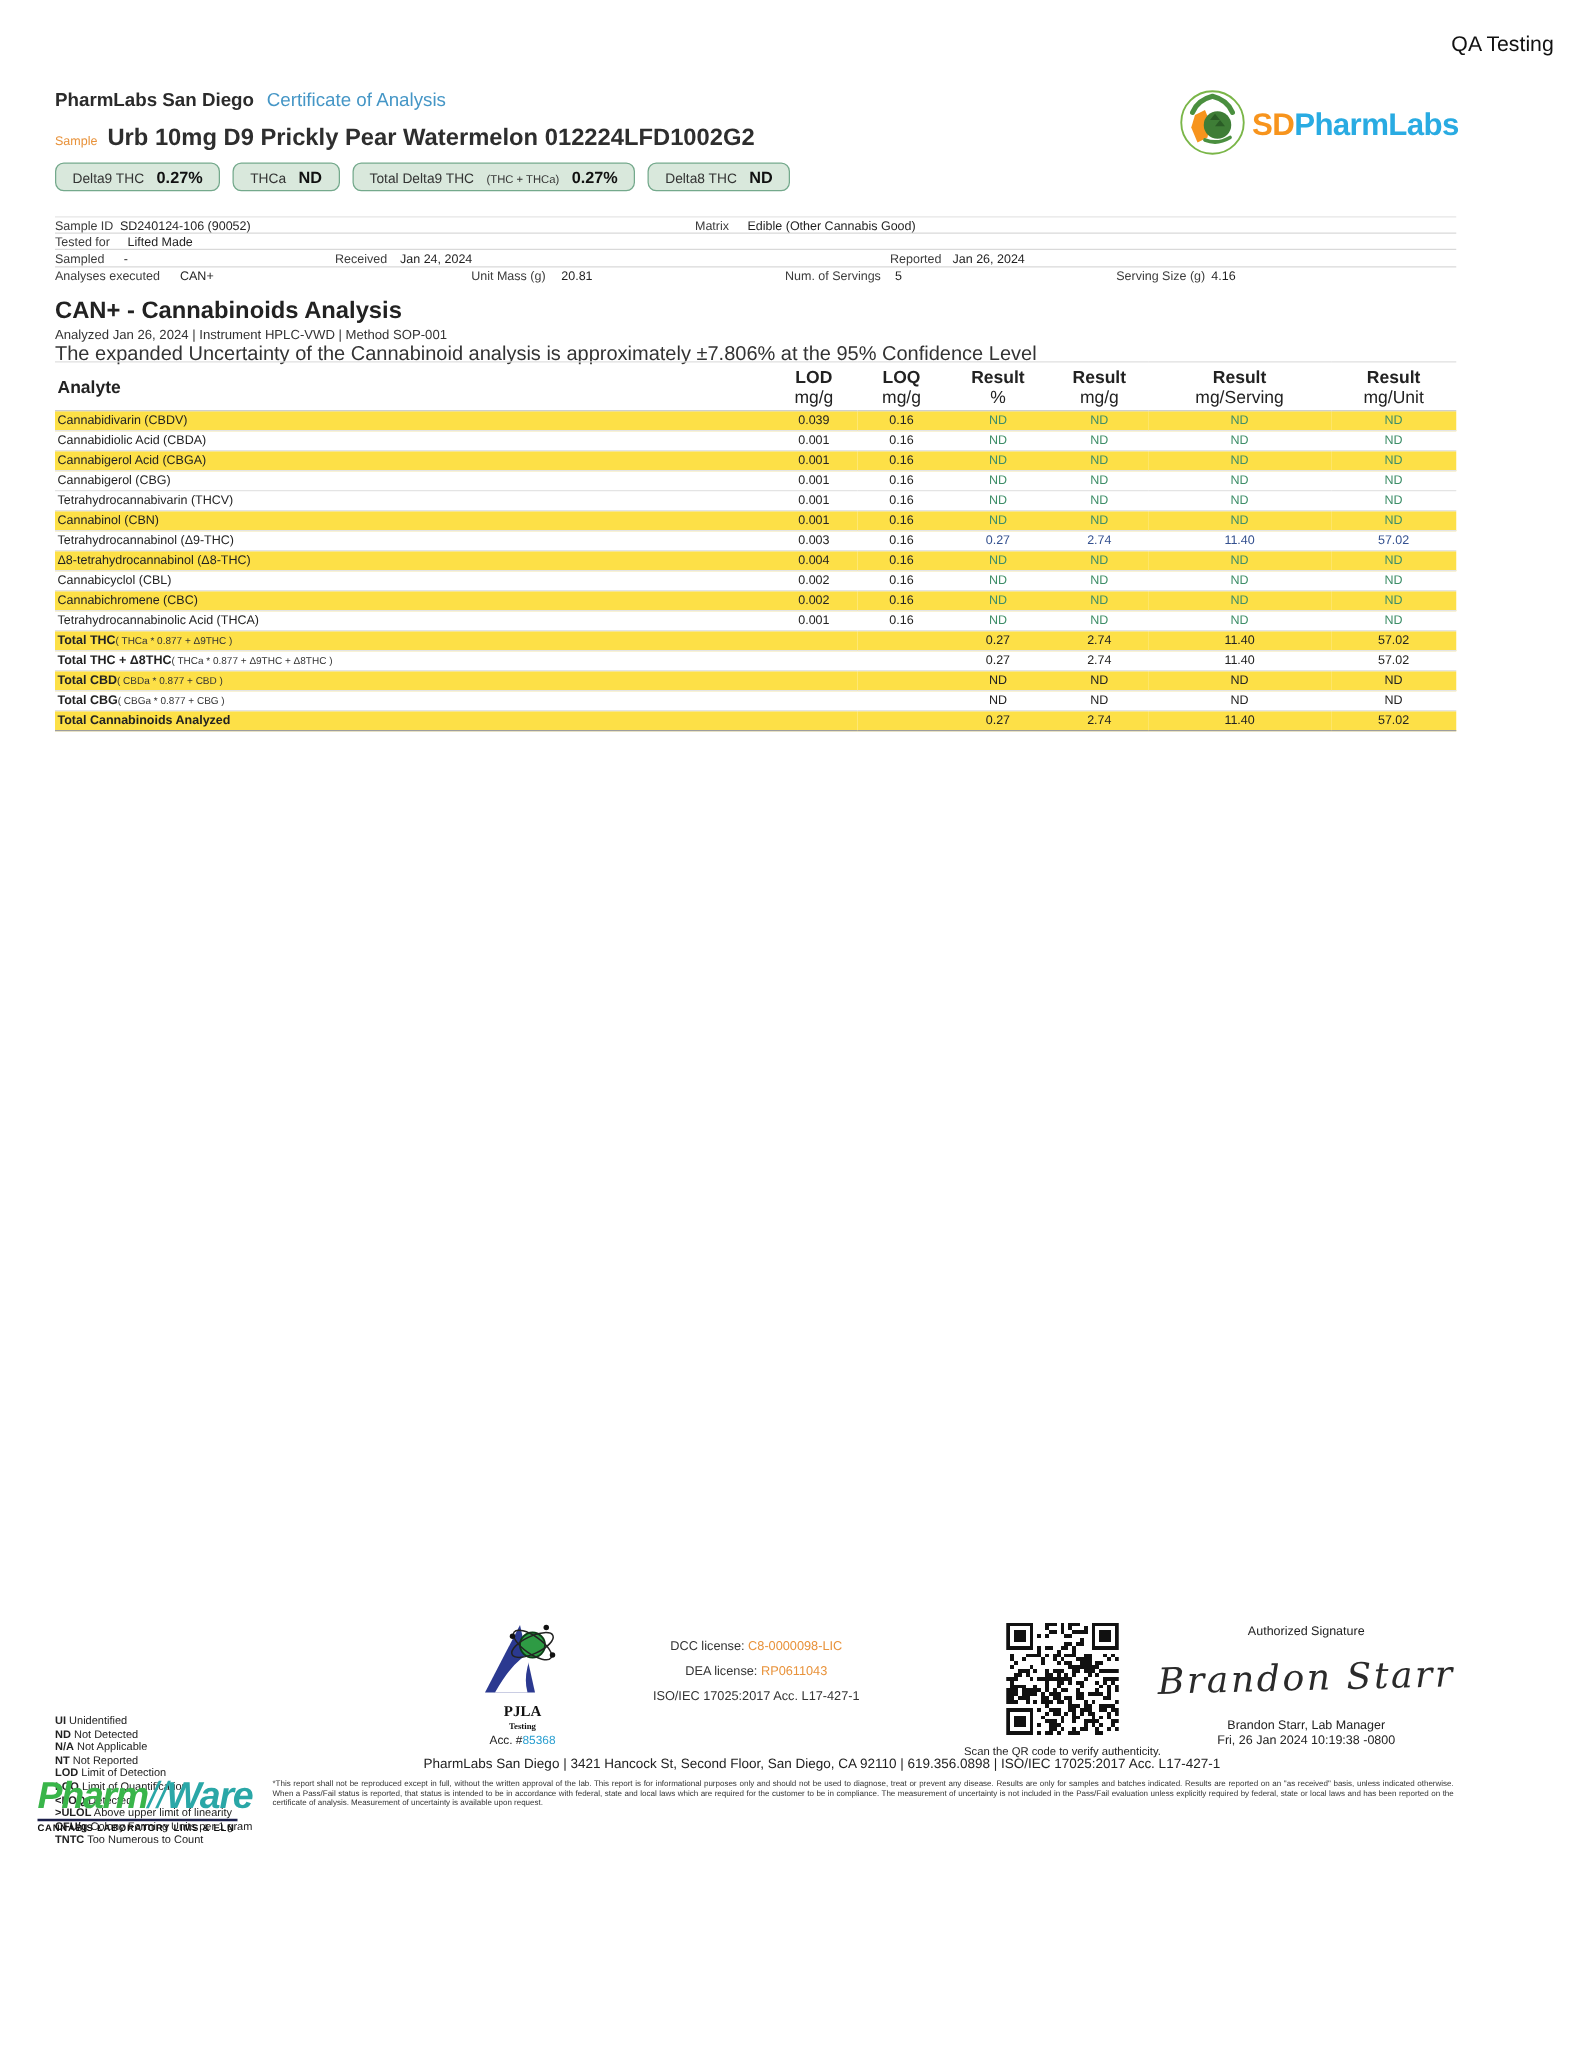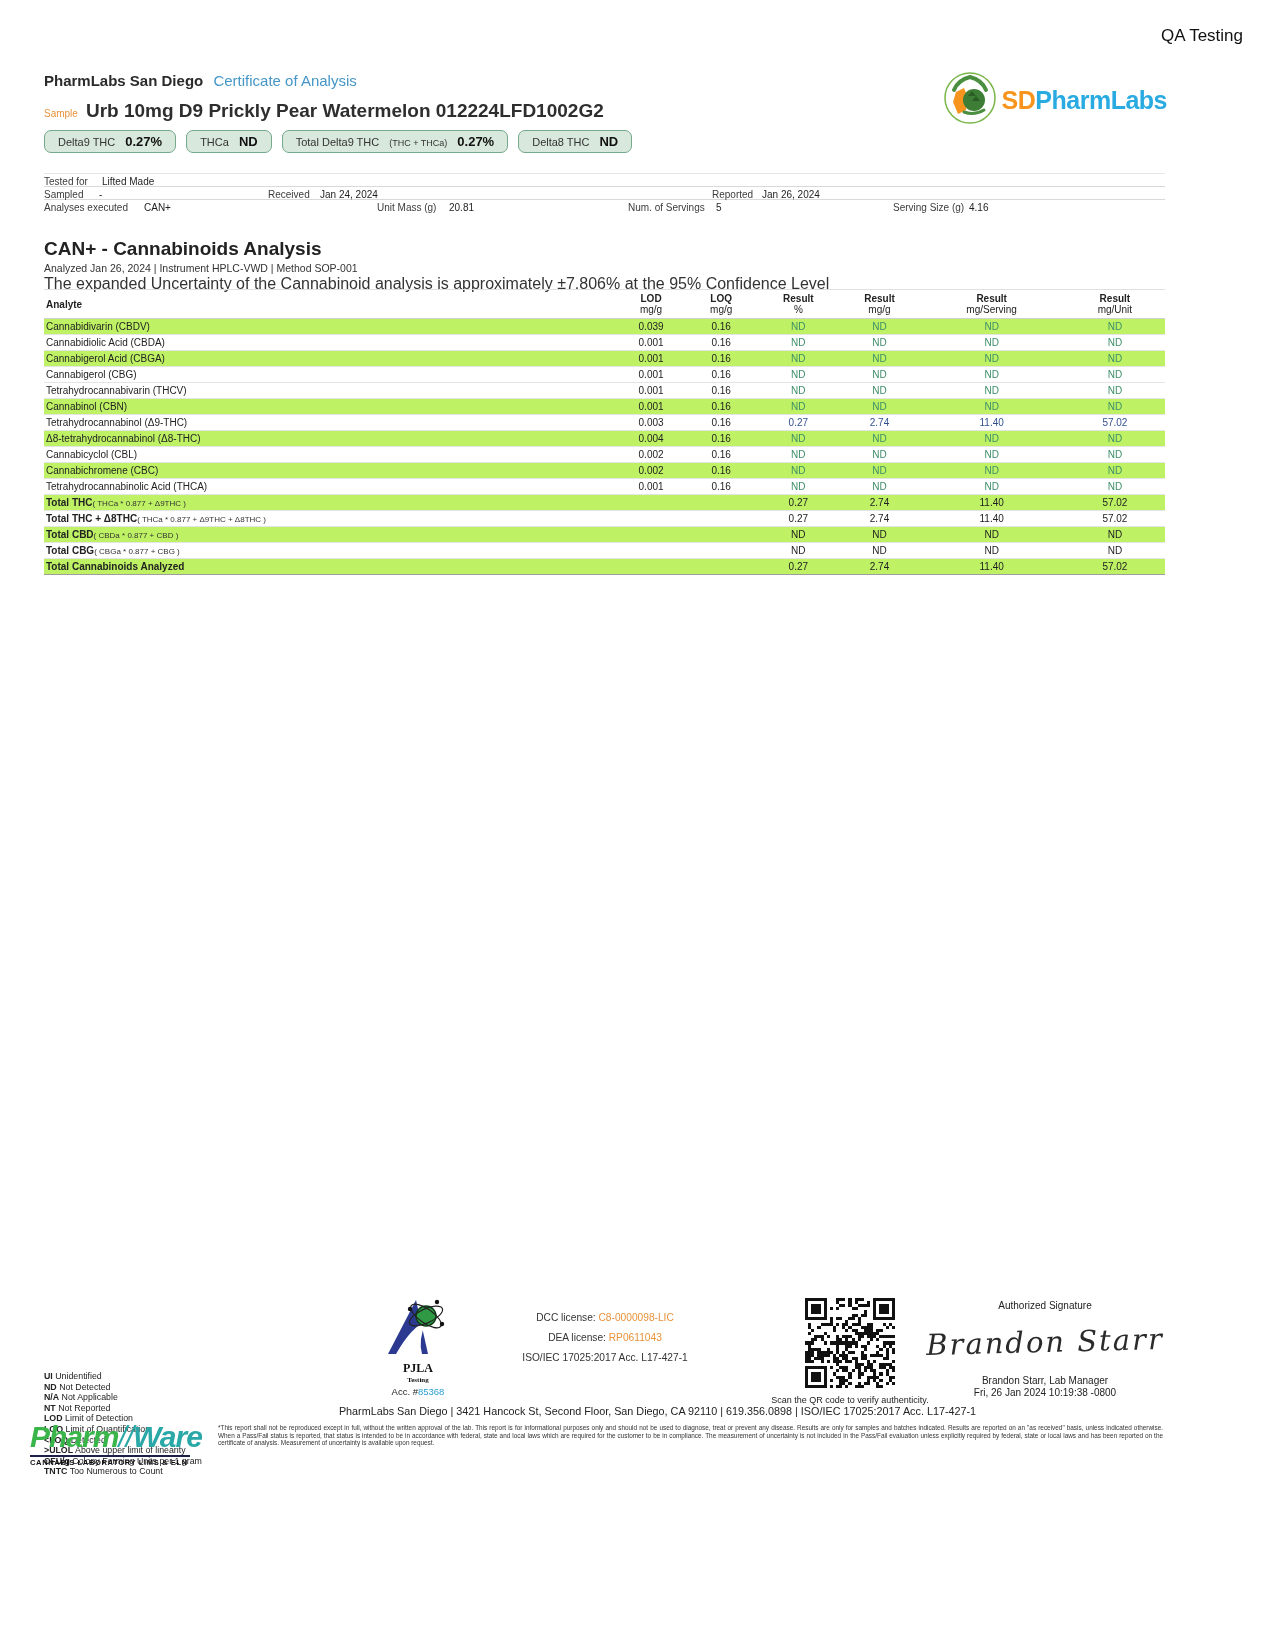--- a/index.html
+++ b/index.html
@@ -40,28 +40,28 @@
   .ivalue { position:absolute; top:2px; color:#1f1f1f; font-weight:500; }
 
   
   .sec-title { left:44px; top:238px; font-size:19px; font-weight:600; color:#222; }
   .sec-meta { left:44px; top:262px; font-size:10.5px; color:#333; }
   .sec-unc { left:44px; top:275px; font-size:16px; color:#333; }
 
   
   .results { left:44px; top:289px; width:1121px; }
   table { border-collapse:collapse; width:100%; table-layout:fixed; }
-  thead th { font-size:10px; font-weight:600; color:#222; vertical-align:middle;
+  thead th { font-size:14px; font-weight:600; color:#222; vertical-align:middle;
              border-top:1px solid #e0e0e0; border-bottom:1px solid #cfcfcf; padding:3px 2px; }
   thead th .h2 { font-weight:400; }
   th.cA { text-align:left; padding-left:2px; }
   td { font-size:10px; padding:2px 2px; height:15.5px; border-bottom:1px solid #e4e4e4; color:#222; }
   td.cA { text-align:left; }
   td.num { text-align:center; }
-  tbody tr.stripe { background:#bef264; }
+  tbody tr.stripe { background:#fde047; }
   .nd { color:#3d8e68; }
   .val-blue { color:#33508f; }
   .tname { font-weight:700; color:#222; }
   .tformula { font-weight:400; font-size:8px; color:#333; }
   tr.final td { border-bottom:1px solid #9e9e9e; }
 
   
   .legend { left:44px; top:1371px; font-size:8.8px; line-height:10.6px; color:#222; }
   .legend b { font-weight:700; }
 
@@ -144,20 +144,26 @@
         <span class="badge-sub">(THC + THCa)</span>
         <span class="badge-value">0.27%</span>
       </div>
       <div class="badge">
         <span class="badge-label">Delta8 THC</span>
         <span class="badge-value">ND</span>
       </div>
     </div>
 
   <div class="abs info">
+    <div class="info-row">
+      <span class="ilabel" style="left:0">Sample ID</span>
+      <span class="ivalue" style="left:52px">SD240124-106 (90052)</span>
+      <span class="ilabel" style="left:512px">Matrix</span>
+      <span class="ivalue" style="left:554px">Edible (Other Cannabis Good)</span>
+    </div>
     <div class="info-row">
       <span class="ilabel" style="left:0">Tested for</span>
       <span class="ivalue" style="left:58px">Lifted Made</span>
     </div>
     <div class="info-row">
       <span class="ilabel" style="left:0">Sampled</span>
       <span class="ivalue" style="left:55px">-</span>
       <span class="ilabel" style="left:224px">Received</span>
       <span class="ivalue" style="left:276px">Jan 24, 2024</span>
       <span class="ilabel" style="left:668px">Reported</span>

